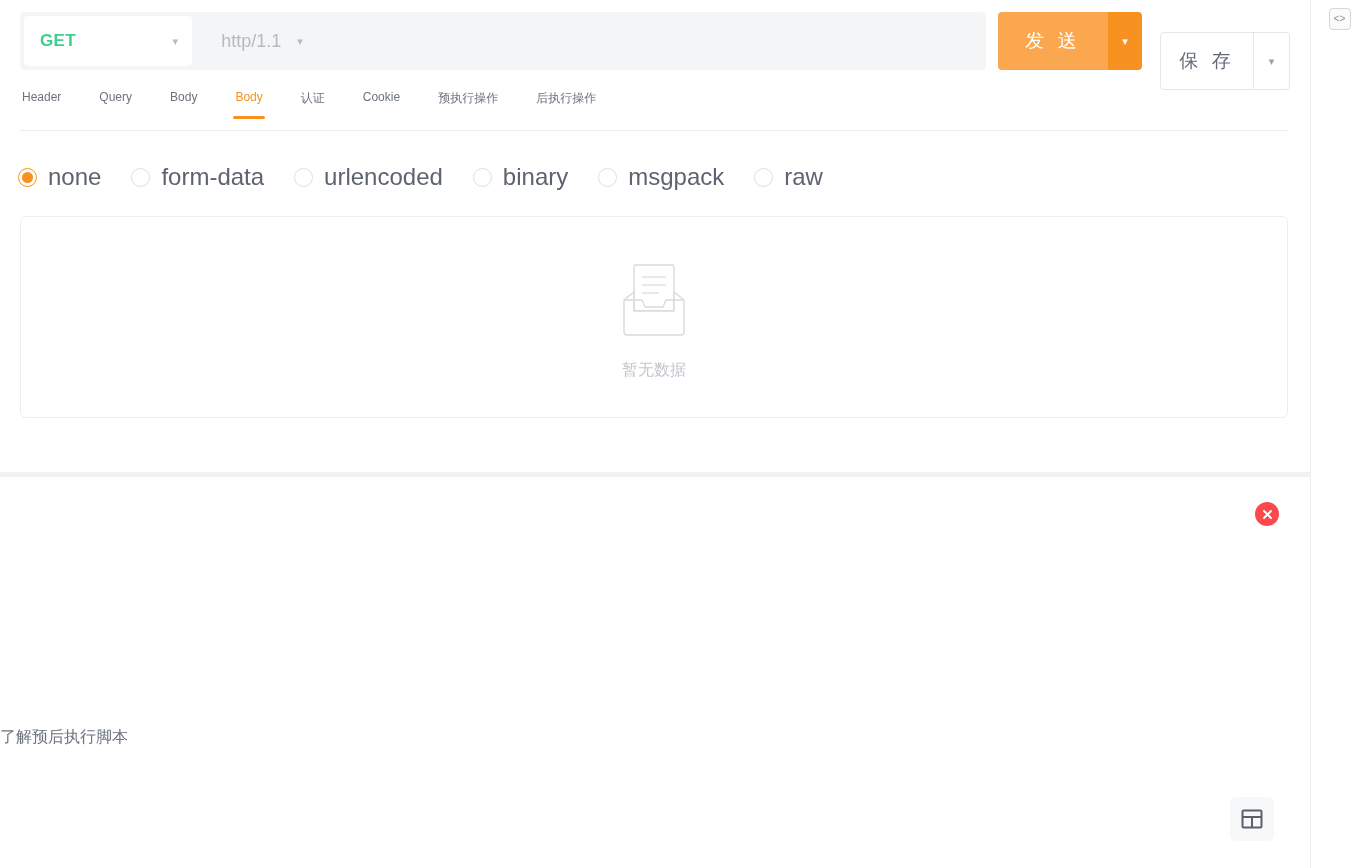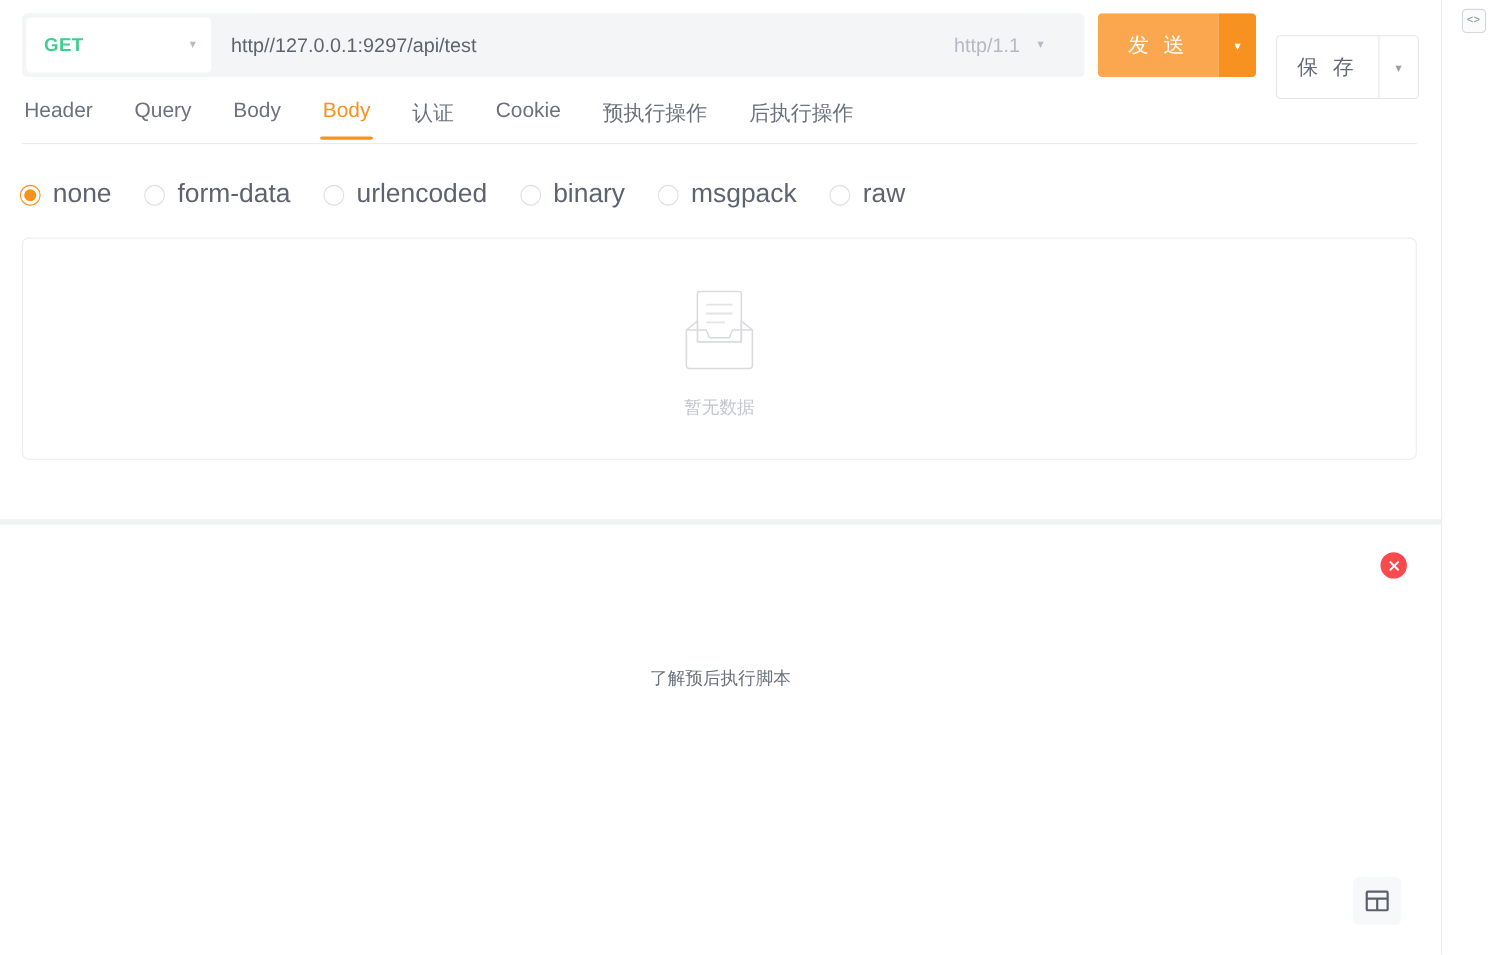--- a/index.html
+++ b/index.html
@@ -87,21 +87,21 @@
   }
 
   
   .tabs {
     position: absolute; left: 20px; top: 84px; width: 1268px;
     height: 47px; display: flex; align-items: flex-start;
     gap: 34px; border-bottom: 1px solid #ececee;
   }
   .tab {
     position: relative; padding: 6px 2px 14px 2px;
-    font-size: 19px; color: #6b727e; cursor: pointer; white-space: nowrap;
+    font-size: 12px; color: #6b727e; cursor: pointer; white-space: nowrap;
   }
   .tab.active { color: #f7921e; }
   .tab.active::after {
     content: ""; position: absolute; left: 0; right: 0; bottom: -1px;
     height: 3px; background: #f7921e; border-radius: 2px;
   }
 
   
   .radios {
     position: absolute; left: 18px; top: 163px;
@@ -141,21 +141,21 @@
   .lower { position: absolute; left: 0; top: 477px; width: 1310px; height: 391px; }
   .err-close {
     position: absolute; right: 31px; top: 25px;
     width: 24px; height: 24px; border-radius: 50%;
     background: #fb4a4e; cursor: pointer;
     display: flex; align-items: center; justify-content: center;
   }
   .err-close svg { display: block; }
   .err-center {
     position: absolute; left: 0; top: 0; width: 1310px; height: 391px;
-    display: flex; flex-direction: column; align-items: center;
+    display: flex; flex-direction: row; align-items: center;
     justify-content: flex-start; padding-top: 130px;
   }
   .err-title { font-size: 16px; color: #6b727e; }
   .err-chip {
     margin-top: 20px; padding: 13px 26px; border-radius: 4px;
     background: #fbe6e3; color: #8d8a92; font-size: 19px;
   }
   .err-foot { margin-top: 23px; font-size: 16px; color: #7b828d; }
   .err-foot a { color: #7b828d; text-decoration: none; }
 
@@ -172,21 +172,20 @@
 <div class="app">
 
   <div class="main-col">
 
     <div class="urlbar-wrap">
       <div class="url-field">
         <div class="method-box">
           <span class="method-label">GET</span>
           <span class="caret">▾</span>
         </div>
-        <input class="url-input" type="text" value="http//127.0.0.1:9297/api/test" placeholder="请输入接口地址" style="">
         <div class="proto-box">
           <span class="proto-label">http/1.1</span>
           <span class="caret">▾</span>
         </div>
       </div>
       <div class="send-btn">
         <div class="send-main">发 送</div>
         <div class="send-arrow">▾</div>
       </div>
       <div class="save-btn">

